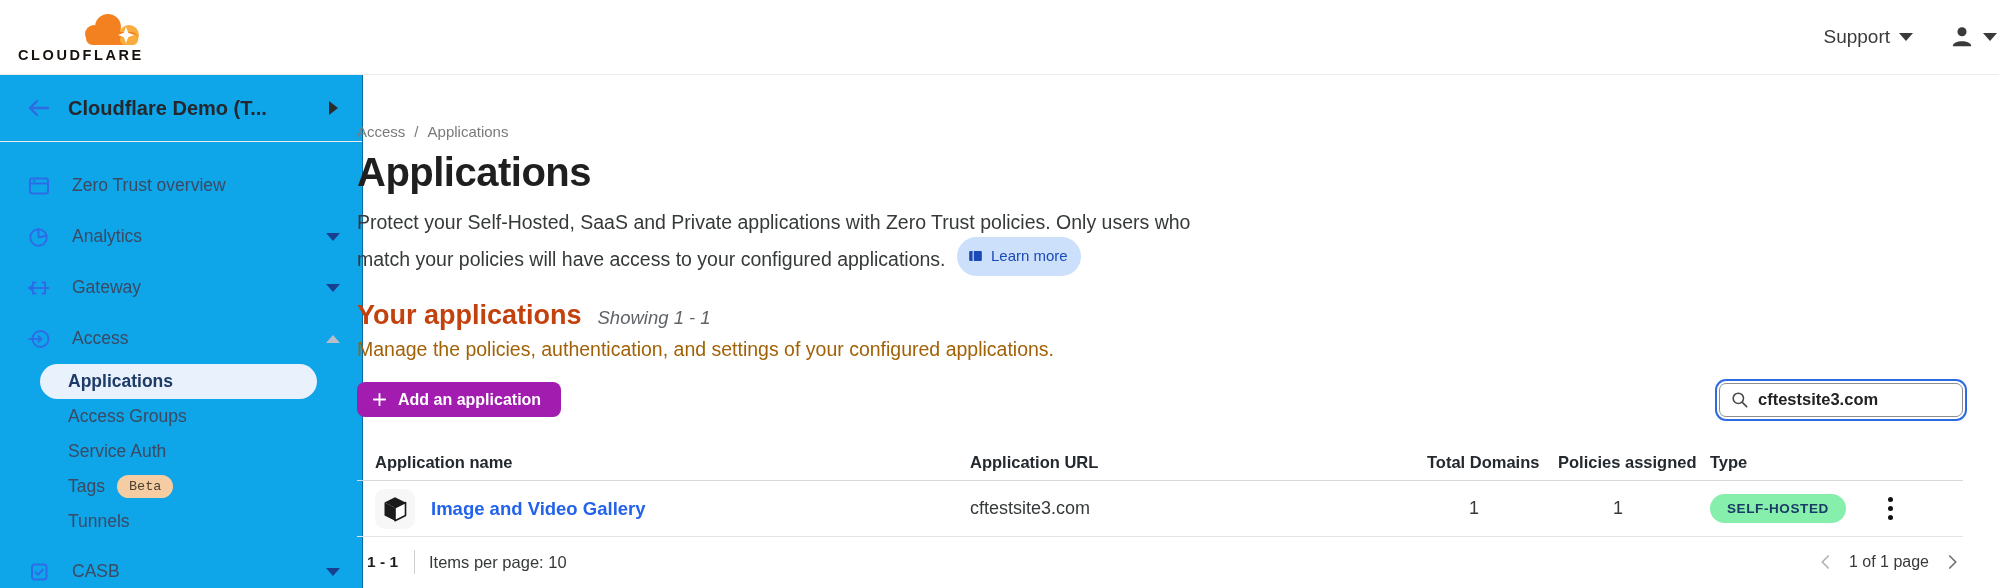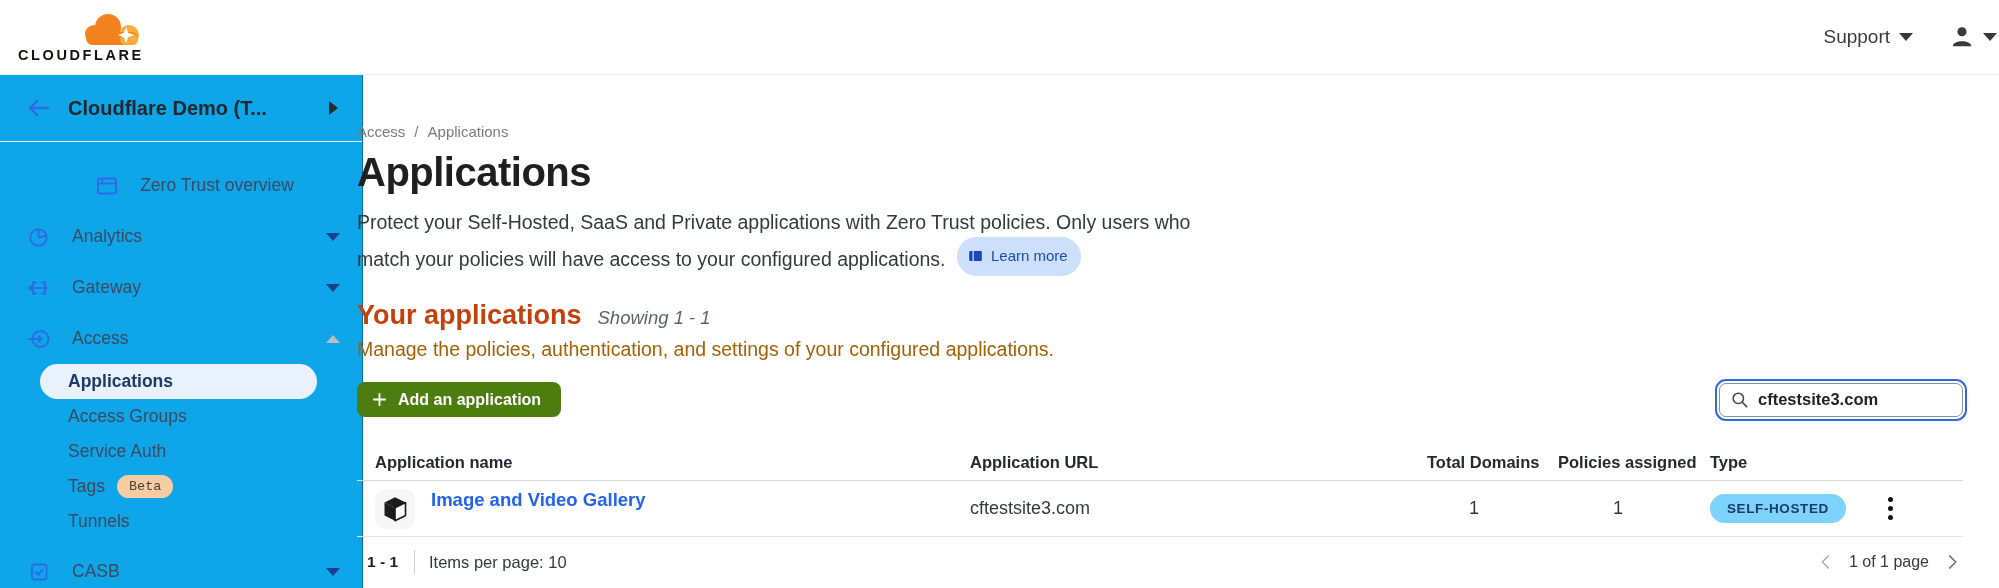--- a/index.html
+++ b/index.html
@@ -22,21 +22,21 @@
   
   .sidebar { position:absolute; top:75px; left:0; width:363px; bottom:0; background:#0ea5e9;
              border-right:1px solid #0369a1; }
   .side-header { height:67px; display:flex; align-items:center; padding:0 24px 0 26px;
                  border-bottom:1px solid #ececec; }
   .side-header .acct { font-size:20px; font-weight:bold; color:#24272b; margin-left:18px;
                        white-space:nowrap; overflow:hidden; }
   .tri-right { width:0; height:0; border-top:7px solid transparent; border-bottom:7px solid transparent;
                border-left:9px solid #2b2b2b; margin-left:auto; }
   .nav { padding-top:18px; }
-  .nav-item { height:51px; display:flex; align-items:center; padding-left:26px; cursor:pointer;justify-content:center; }
+  .nav-item { height:51px; display:flex; align-items:center; padding-left:26px; cursor:pointer; }
   .nav-item .nav-ico { width:26px; display:flex; justify-content:center; }
   .nav-item .nav-label { margin-left:20px; font-size:17.5px; color:#3b4a63; }
   .nav-caret { margin-left:auto; margin-right:22px; width:0; height:0;
                border-left:7px solid transparent; border-right:7px solid transparent; }
   .nav-caret.down { border-top:8px solid #1b3f8f; }
   .nav-caret.up { border-bottom:8px solid #b9bec6; }
   .sub-item { height:35px; display:flex; align-items:center; padding-left:68px; cursor:pointer;
               font-size:17.5px; color:#3b4a63; }
   .sub-item.selected { background:#e8f1fc; border-radius:18px; margin-left:40px; padding-left:28px;
                        width:277px; font-weight:bold; color:#1e3a66; }
@@ -50,43 +50,43 @@
   .page-title { margin-top:10px; font-size:40px; font-weight:bold; color:#1f1f1f; letter-spacing:-0.5px; }
   .desc { margin-top:12px; font-size:19.5px; line-height:30px; color:#36393a; max-width:880px; }
   .learn-more { display:inline-flex; align-items:center; gap:7px; background:#ccdffb; color:#1b4ab8;
                 font-size:15px; padding:4px 13px 5px 10px; border-radius:999px; vertical-align:2px;
                 margin-left:6px; cursor:pointer; }
   .sec-row { margin-top:24px; display:flex; align-items:baseline; }
   .sec-title { font-size:27px; font-weight:bold; color:#c2410c; }
   .showing { font-style:italic; font-size:18.5px; color:#5f6368; margin-left:16px; }
   .manage { margin-top:7px; font-size:19.5px; color:#a16207; }
   .toolbar { margin-top:21px; display:flex; align-items:center; justify-content:space-between; }
-  .add-btn { display:inline-flex; align-items:center; gap:10px; background:#4d7c0f; color:#fff;
+  .add-btn { display:inline-flex; align-items:center; gap:10px; background:#a21caf; color:#fff;
              border:none; font-family:inherit; font-size:16px; font-weight:bold; height:35px;
              padding:0 20px 0 14px; border-radius:8px; cursor:pointer; }
   .search-wrap { position:relative; width:244px; }
   .search-input { width:244px; height:34px; border:1px solid #8e8e8e; border-radius:7px;
                   outline:2px solid #2f6be0; outline-offset:2px; font-family:inherit;
                   font-size:16.5px; font-weight:bold; color:#222; padding:0 10px 0 38px; }
   .search-ico { position:absolute; left:11px; top:7px; }
 
   
   .table { margin-top:28px; }
   .t-head, .t-row { display:grid; grid-template-columns:613px 457px 131px 152px 1fr; align-items:center; }
   .t-head { height:36px; border-bottom:1px solid #d8d8d8; font-size:16.5px; font-weight:bold; color:#24292f; }
   .t-head > div:first-child { padding-left:18px; }
   .t-row { height:56px; border-bottom:1px solid #e4e4e4; font-size:18px; }
-  .cell-name { display:flex; align-items:flex-start; padding-left:18px; }
+  .cell-name { display:flex; align-items:center; padding-left:18px; }
   .app-ico { width:40px; height:40px; border-radius:10px; background:#f7f7f7;
              display:flex; align-items:center; justify-content:center; }
   .app-link { margin-left:16px; color:#2363eb; font-weight:bold; font-size:18.5px; cursor:pointer; }
   .cell-num1 { padding-left:42px; }
   .cell-num2 { padding-left:55px; }
   .cell-type { display:flex; align-items:center; }
-  .type-badge { background:#7dd3fc; color:#1b3a66; font-weight:bold; font-size:13.5px;
+  .type-badge { background:#86efac; color:#1b3a66; font-weight:bold; font-size:13.5px;
                 letter-spacing:0.6px; padding:7px 17px; border-radius:999px; }
   .kebab { margin-left:auto; margin-right:66px; display:flex; flex-direction:column; gap:4px;
            cursor:pointer; padding:4px; }
   .kebab i { width:5px; height:5px; border-radius:50%; background:#111; }
 
   
   .pager { height:50px; display:flex; align-items:center; }
   .pg-range { font-size:15.5px; font-weight:bold; color:#1f1f1f; margin-left:10px; }
   .pg-div { width:1px; height:24px; background:#cfcfcf; margin:0 14px 0 16px; }
   .pg-items { font-size:16.5px; color:#36393a; cursor:pointer; }

